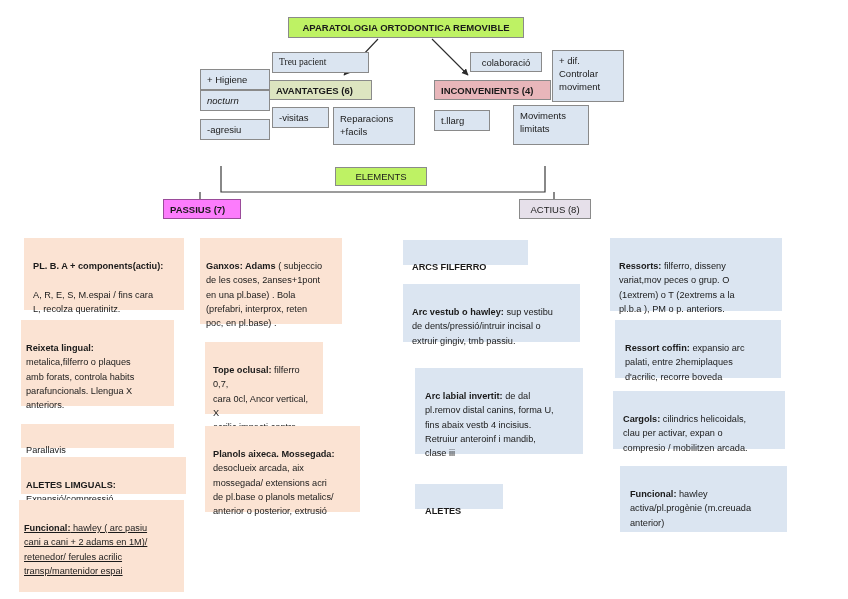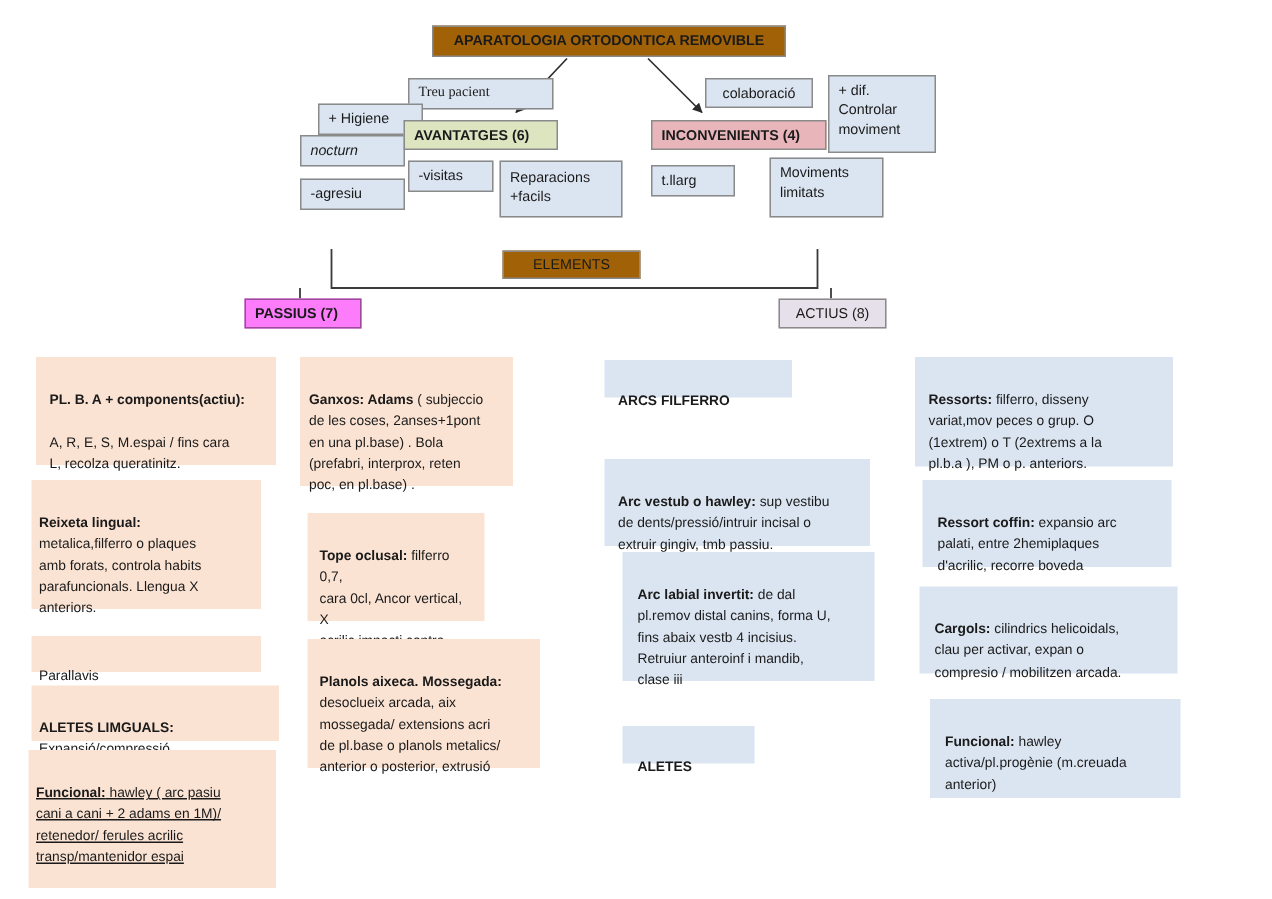--- a/index.html
+++ b/index.html
@@ -25,21 +25,21 @@
     box-sizing: border-box;
     border: 1px solid #8a8a8a;
     font-size: 9.5px;
     line-height: 13px;
     padding: 3px 6px;
     display: flex;
     align-items: center;
     white-space: pre-line;
   }
   .box.blue   { background: #dbe5f1; }
-  .box.peach  { background: #a16207; text-align: center; }
+  .box.peach  { background: #bef264; text-align: center; }
   .box.green  { background: #dde5c0; }
   .box.pink   { background: #e8b6ba; }
   .box.magenta{ background: #fc7cfc; border-color: #9a4b9a; }
   .box.lav    { background: #e6e0ea; }
   .box.bold-all { font-weight: bold; }
 
   
   .card {
     position: absolute;
     box-sizing: border-box;
@@ -80,21 +80,21 @@
     <path d="M221,166 L221,192 L545,192 L545,166" fill="none" stroke="#3a3a3a" stroke-width="1.2"></path>
 
     <line x1="200" y1="192" x2="200" y2="199" stroke="#3a3a3a" stroke-width="1.2"></line>
     <line x1="554" y1="192" x2="554" y2="199" stroke="#3a3a3a" stroke-width="1.2"></line>
   </svg>
 
   <div class="box peach bold-all" style="left:288px; top:17px; width:236px; height:21px; justify-content:center; font-size:9.5px;">APARATOLOGIA ORTODONTICA REMOVIBLE</div>
 
   <div class="box blue" style="left:272px; top:52px; width:97px; height:21px;font-family:Liberation Serif, serif;">Treu pacient</div>
 
-  <div class="box blue" style="left:212px; top:69px; width:70px; height:21px;">+ Higiene</div>
+  <div class="box blue" style="left:200px; top:69px; width:70px; height:21px;">+ Higiene</div>
 
   <div class="box blue" style="left:200px; top:90px; width:70px; height:21px;font-style:italic;">nocturn</div>
 
   <div class="box blue" style="left:200px; top:119px; width:70px; height:21px;">-agresiu</div>
 
   <div class="box green bold-all" style="left:269px; top:80px; width:103px; height:20px;">AVANTATGES (6)</div>
 
   <div class="box blue" style="left:272px; top:107px; width:57px; height:21px;">-visitas</div>
 
   <div class="box blue" style="left:333px; top:107px; width:82px; height:38px; align-items:flex-start; padding-top:4px;">Reparacions
@@ -170,21 +170,21 @@
 desoclueix arcada, aix
 mossegada/ extensions acri
 de pl.base o planols metalics/
 anterior o posterior, extrusió</span>
   </div>
 
   <div class="card sky bold-all" style="left:403px; top:240px; width:125px; height:25px; padding-top:6px; font-weight:bold;">
     <span class="hd">ARCS FILFERRO</span><span></span>
   </div>
 
-  <div class="card sky" style="left:403px; top:306px; width:177px; height:58px;">
+  <div class="card sky" style="left:403px; top:284px; width:177px; height:58px;">
     <span class="hd">Arc vestub o hawley:</span><span> sup vestibu
 de dents/pressió/intruir  incisal o
 extruir gingiv, tmb passiu.</span>
   </div>
 
   <div class="card sky" style="left:415px; top:368px; width:168px; height:86px; padding-left:10px;">
     <span class="hd">Arc labial invertit:</span><span>  de dal
 pl.remov distal canins, forma U,
 fins abaix vestb 4 incisius.
 Retruiur anteroinf i mandib,

